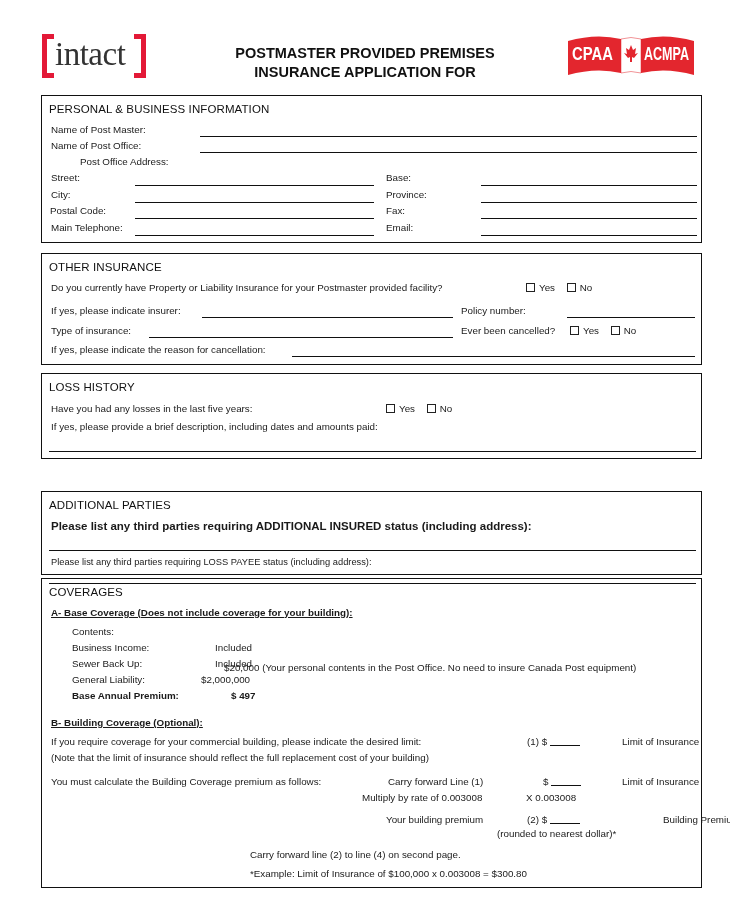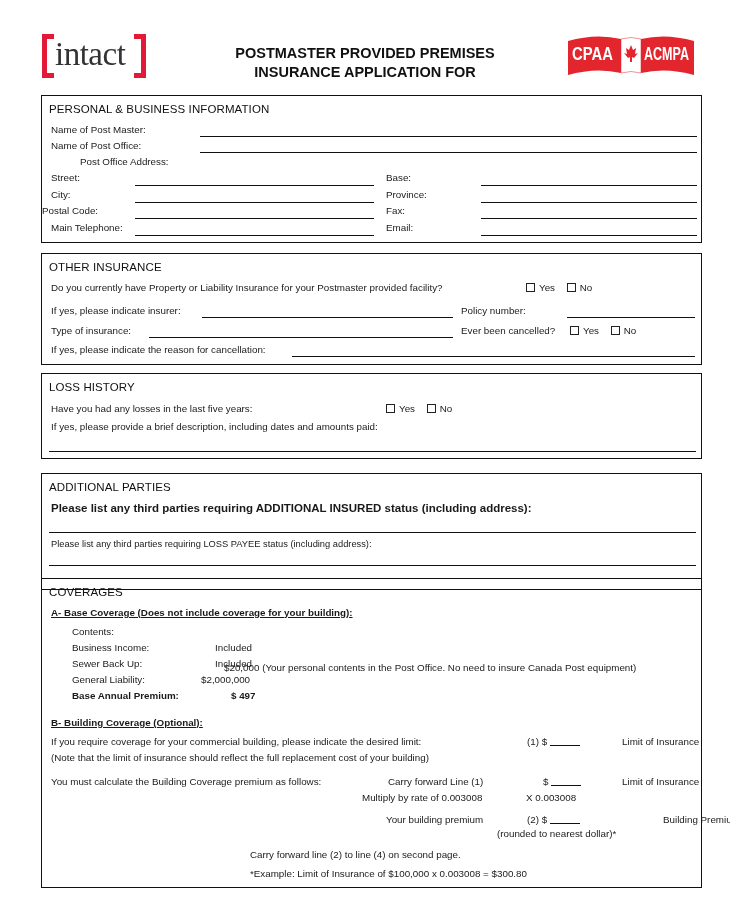--- a/index.html
+++ b/index.html
@@ -59,21 +59,21 @@
   <div class="lbl" style="left:9px; top:76px;">Street:</div>
   <div class="line" style="left:93px; width:239px; top:89px;"></div>
   <div class="lbl" style="left:344px; top:76px;">Base:</div>
   <div class="line" style="left:439px; width:216px; top:89px;"></div>
 
   <div class="lbl" style="left:9px; top:93px;">City:</div>
   <div class="line" style="left:93px; width:239px; top:106px;"></div>
   <div class="lbl" style="left:344px; top:93px;">Province:</div>
   <div class="line" style="left:439px; width:216px; top:106px;"></div>
 
-  <div class="lbl" style="left:0; top:109px;">Postal Code:</div>
+  <div class="lbl" style="left:8px; top:109px;">Postal Code:</div>
   <div class="line" style="left:93px; width:239px; top:122px;"></div>
   <div class="lbl" style="left:344px; top:109px;">Fax:</div>
   <div class="line" style="left:439px; width:216px; top:122px;"></div>
 
   <div class="lbl" style="left:9px; top:126px;">Main Telephone:</div>
   <div class="line" style="left:93px; width:239px; top:139px;"></div>
   <div class="lbl" style="left:344px; top:126px;">Email:</div>
   <div class="line" style="left:439px; width:216px; top:139px;"></div>
 </div>
 
@@ -109,21 +109,21 @@
   <div class="lbl" style="left:9px; top:29px;">Have you had any losses in the last five years:</div>
   <div class="cbwrap" style="left:344px; top:29px;">
     <span class="opt"><span class="cb"></span><span>Yes</span></span>
     <span class="opt"><span class="cb"></span><span>No</span></span>
   </div>
 
   <div class="lbl" style="left:9px; top:47px;">If yes, please provide a brief description, including dates and amounts paid:</div>
   <div class="line" style="left:7px; width:647px; top:77px;"></div>
 </div>
 
-<div class="box" style="top:473px; height:117px;">
+<div class="box" style="top:491px; height:84px;">
   <div class="sec-title" style="top:7px;">ADDITIONAL PARTIES</div>
 
   <div class="lbl b" style="left:9px; top:28px; font-size:11.5px;">Please list any third parties requiring ADDITIONAL INSURED status (including address):</div>
   <div class="line" style="left:7px; width:647px; top:58px;"></div>
 
   <div class="lbl" style="left:9px; top:65px; font-size:9.3px;">Please list any third parties requiring LOSS PAYEE status (including address):</div>
   <div class="line" style="left:7px; width:647px; top:91px;"></div>
 </div>
 
 <div class="box" style="top:578px; height:310px;">

